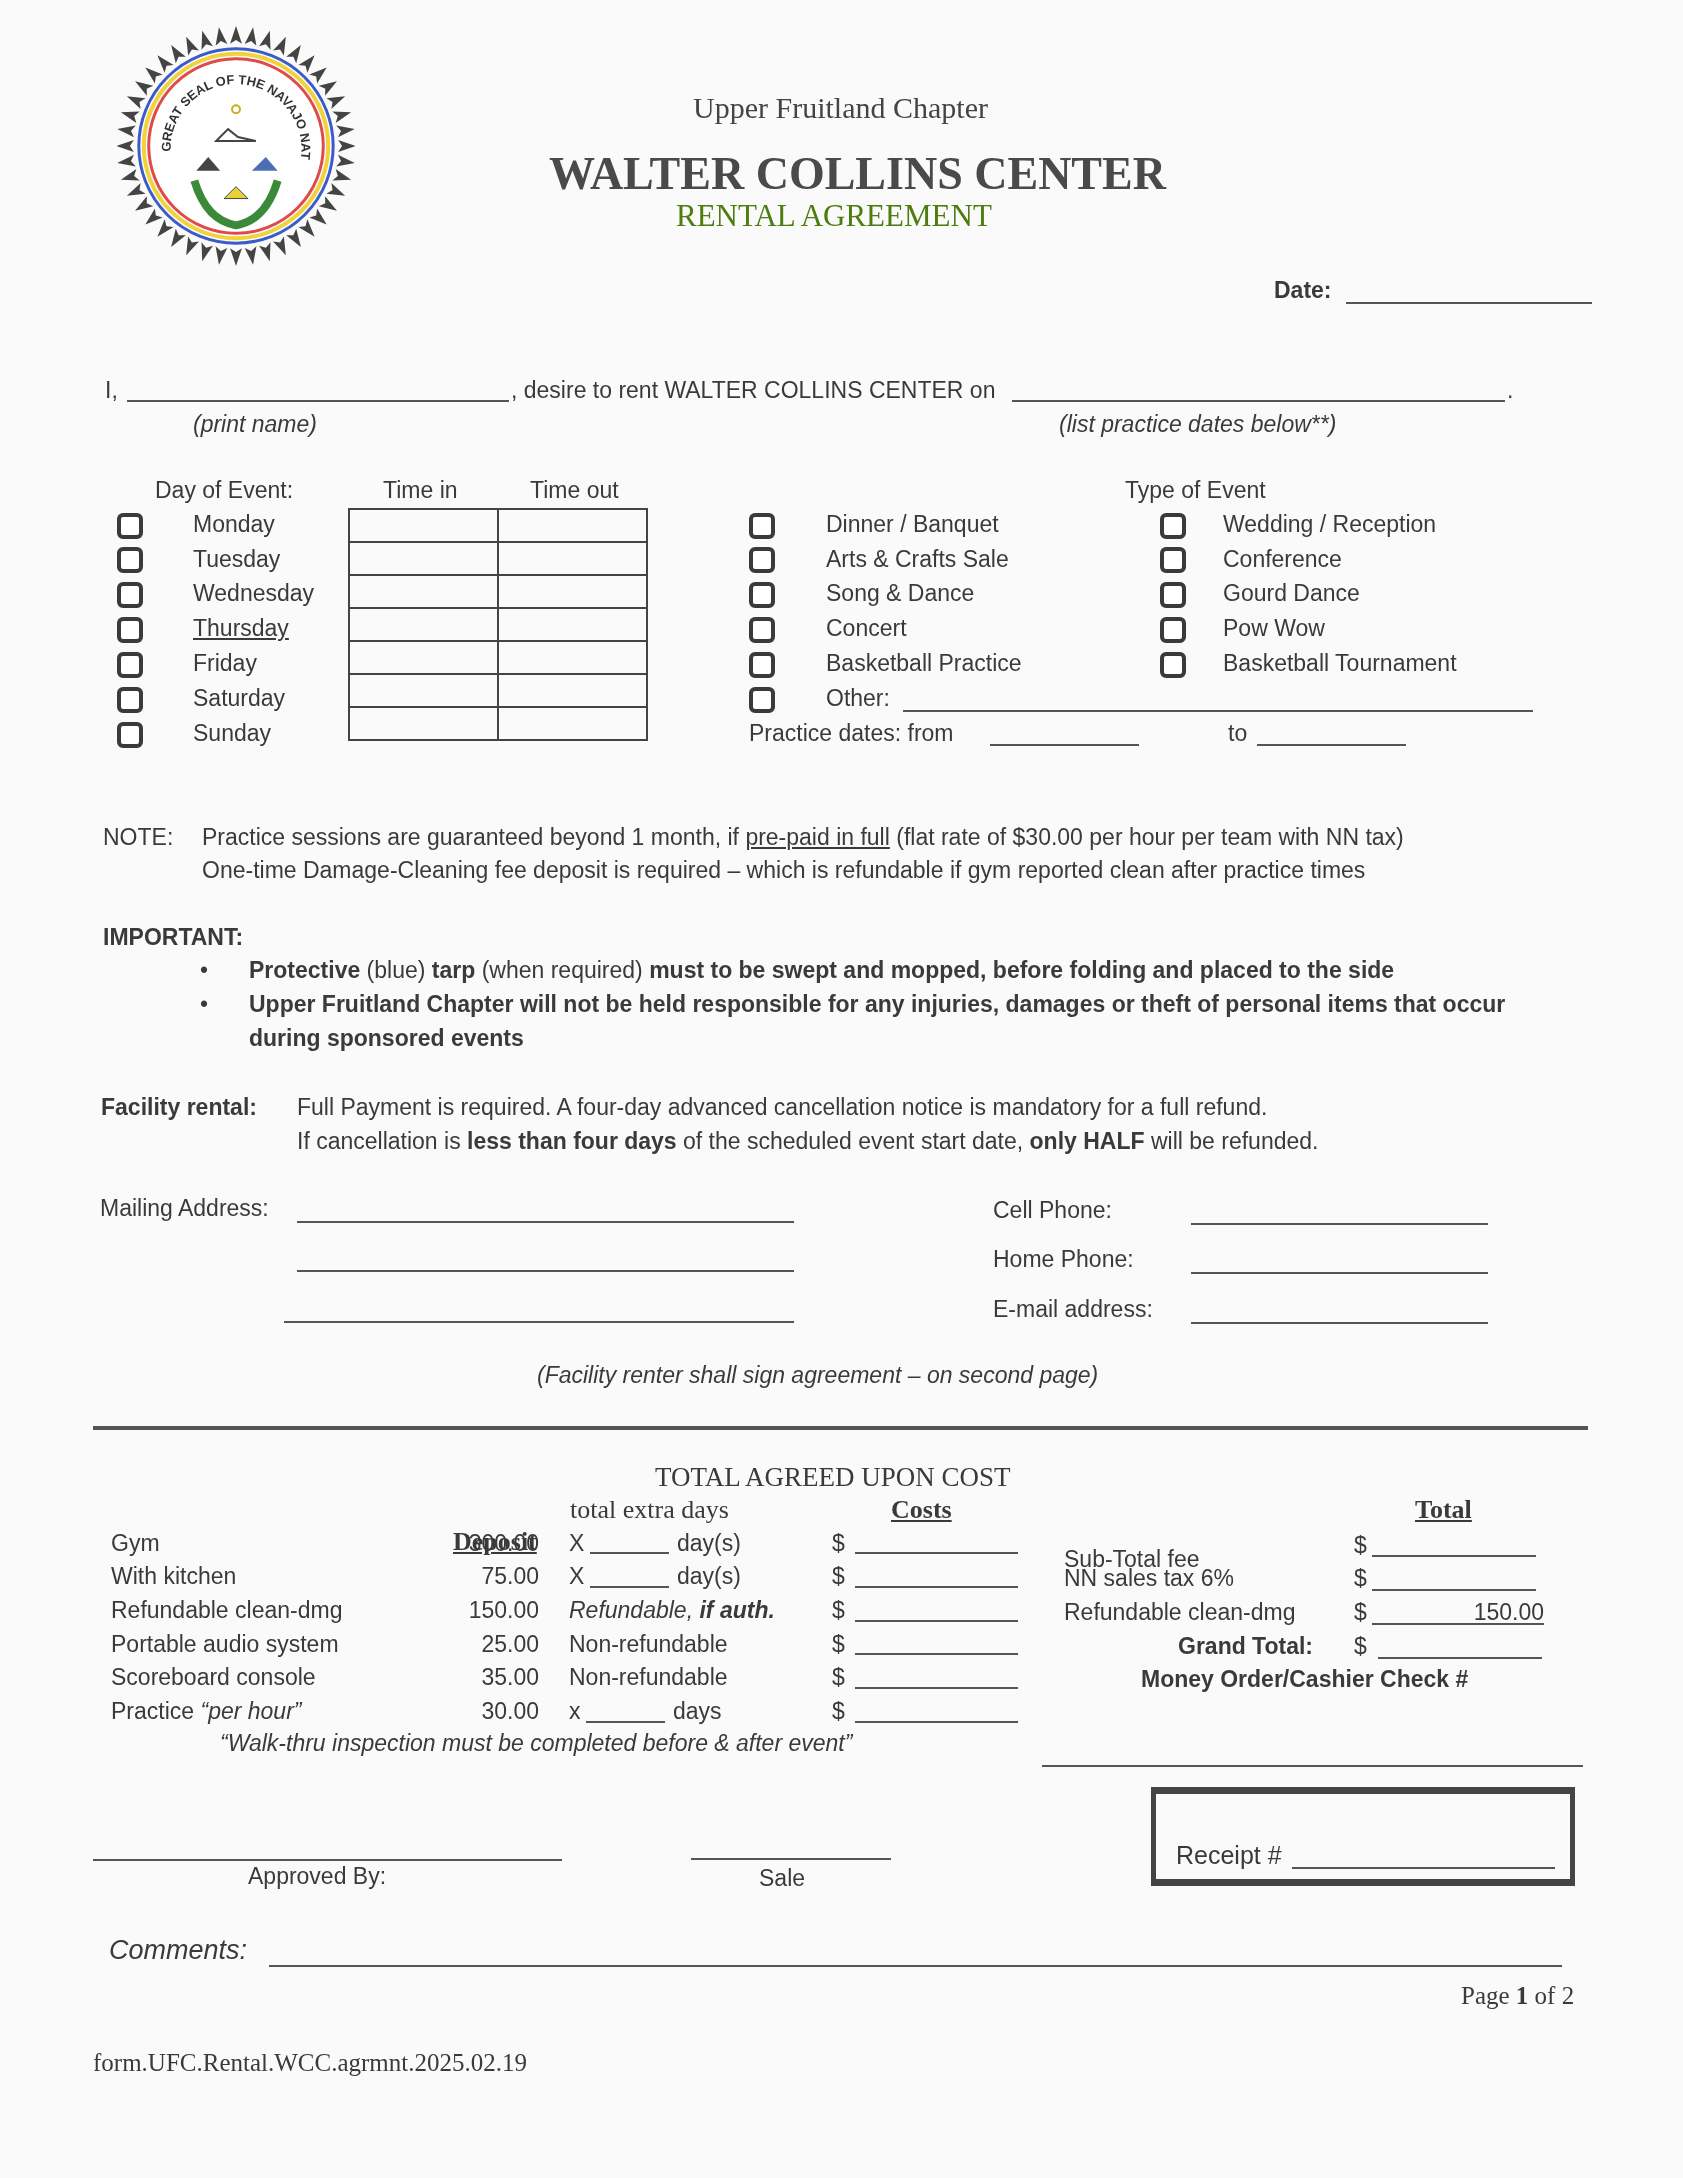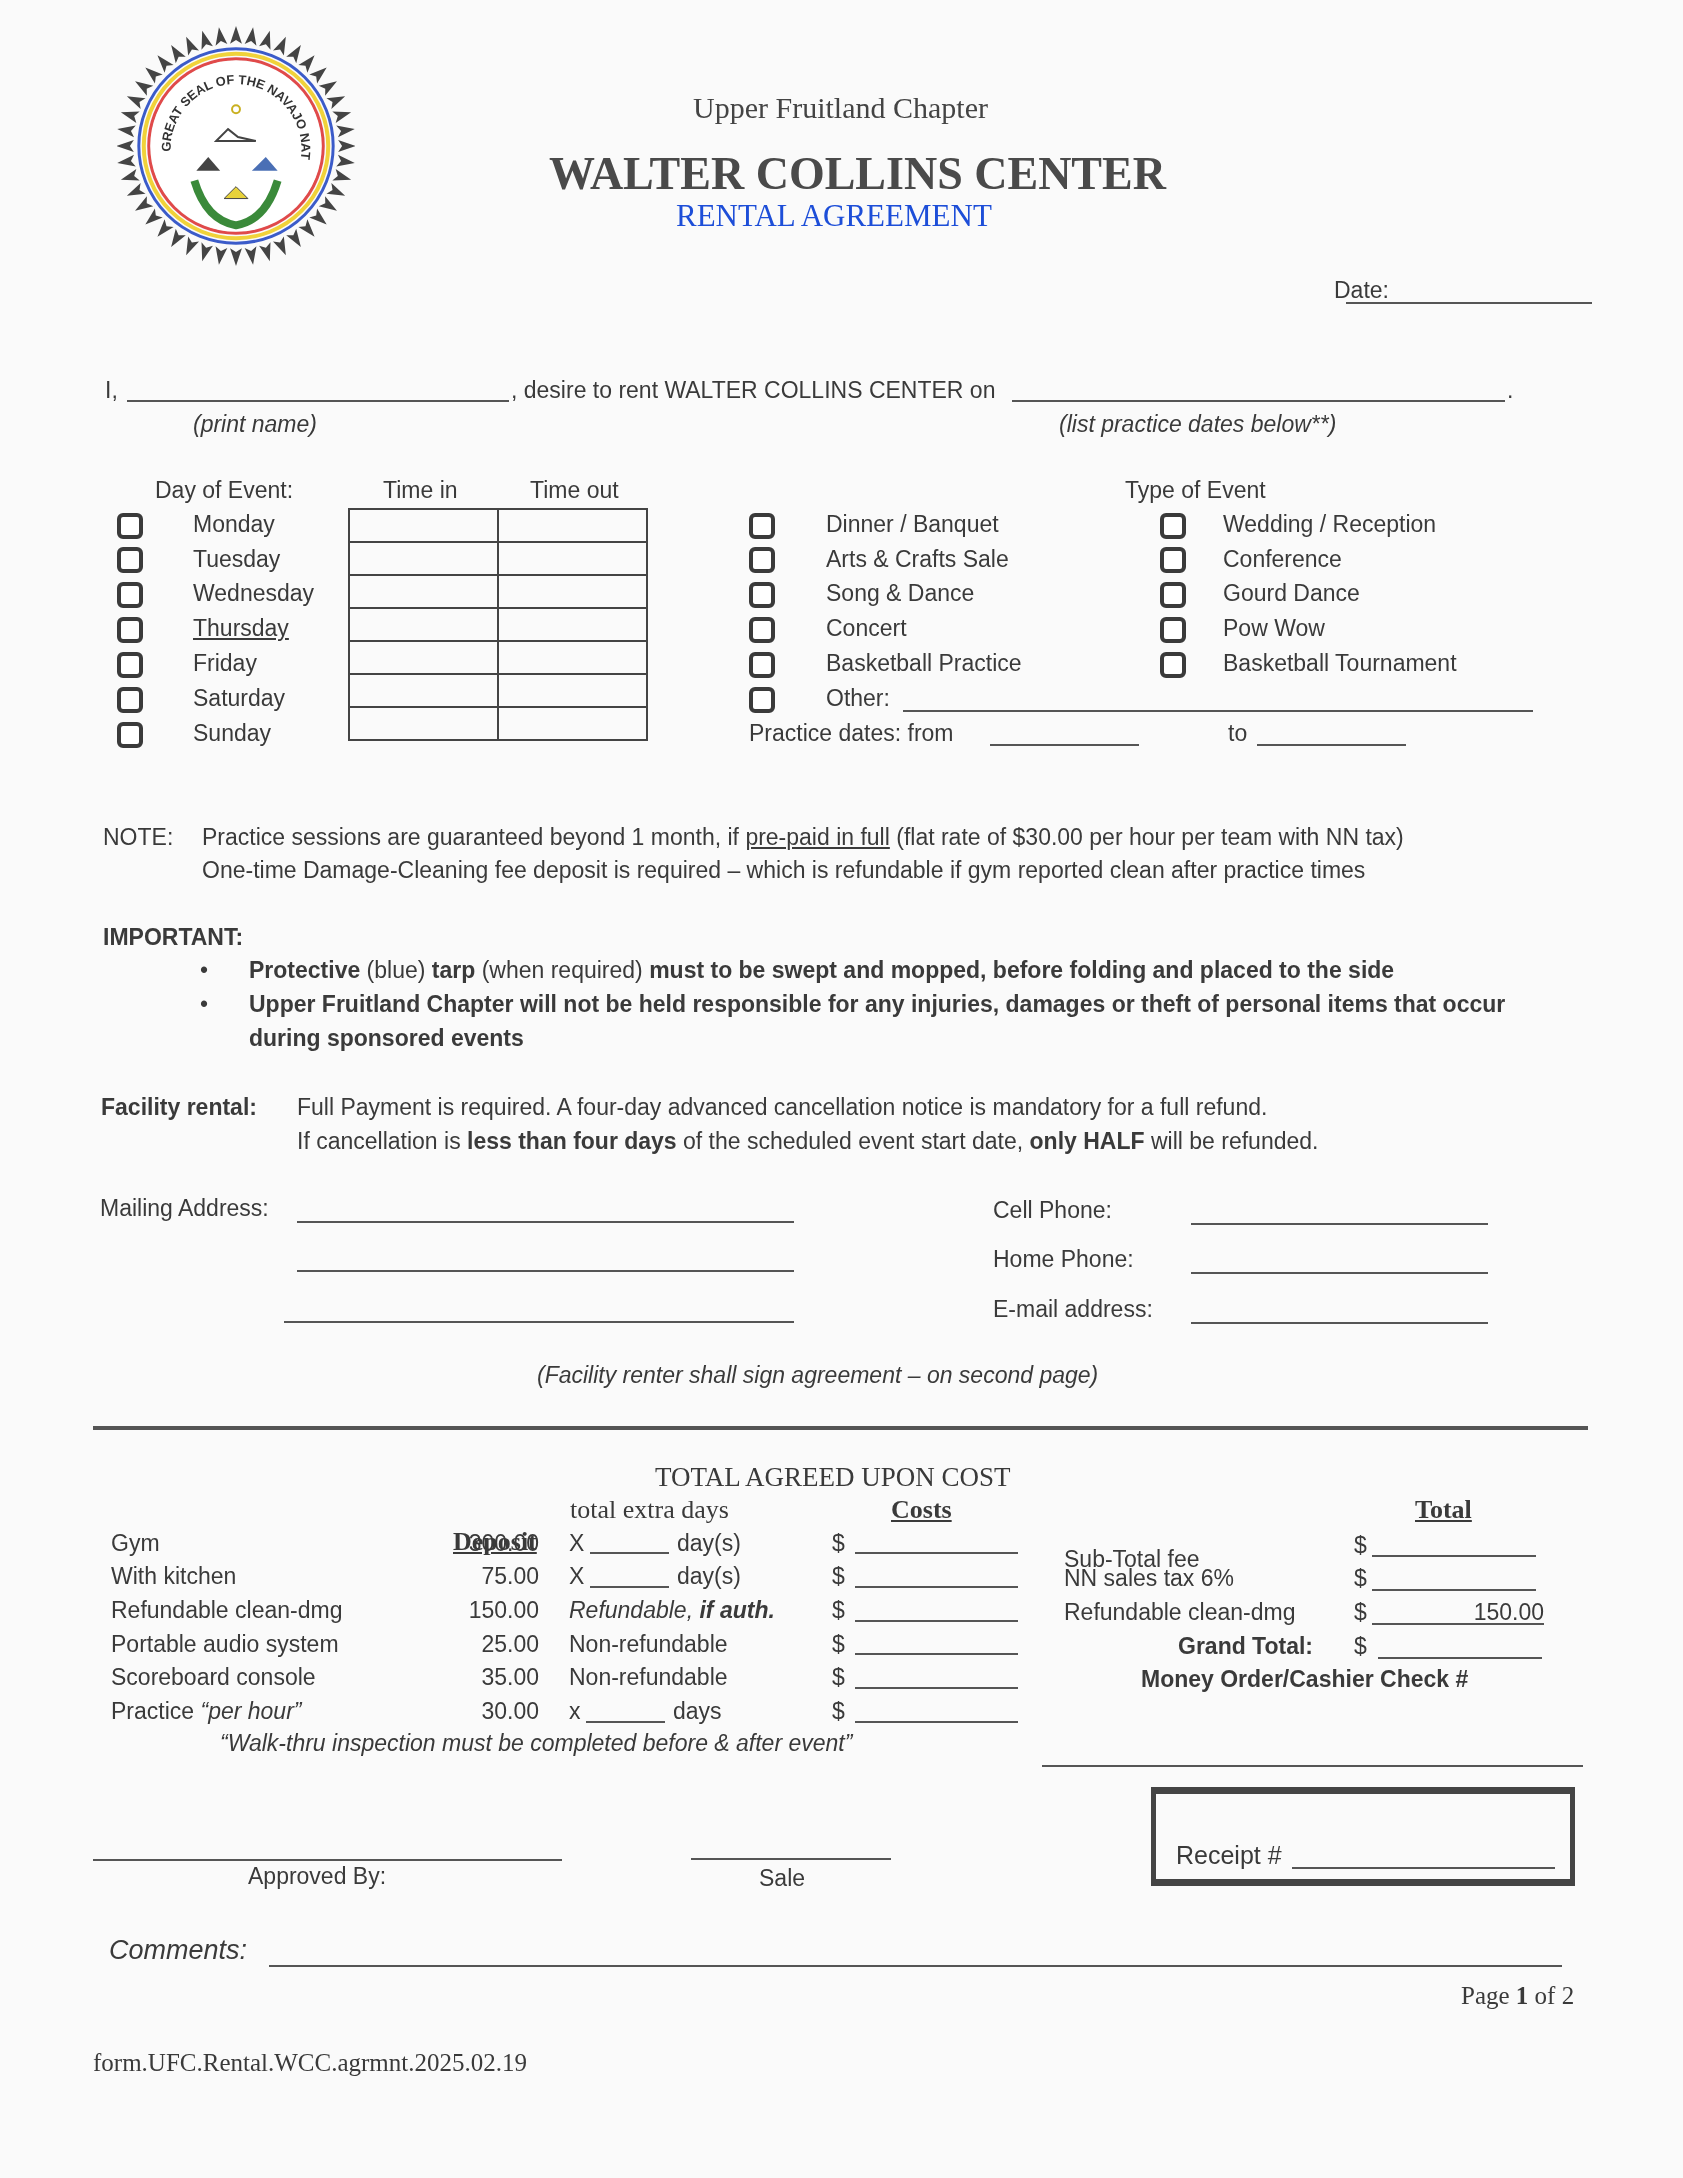--- a/index.html
+++ b/index.html
@@ -87,22 +87,22 @@
   <circle cx="120" cy="88" r="4" fill="none" stroke="#c9b020" stroke-width="2"></circle>
   <polygon points="100,120 112,108 122,116 140,120" fill="none" stroke="#444" stroke-width="2"></polygon>
   <polygon points="80,150 92,136 104,150" fill="#444"></polygon>
   <polygon points="136,150 150,136 162,150" fill="#4a6fb5"></polygon>
   <polygon points="108,178 120,166 132,178" fill="#e8d23a" stroke="#444"></polygon>
   <path d="M78 160 Q 90 200 120 205 Q 150 200 162 160" fill="none" stroke="#3a8a3a" stroke-width="8"></path>
 </svg>
 
 <div class="abs serif" style="left:693px;top:91px;font-size:30px;color:#444;">Upper Fruitland Chapter</div>
 <div class="abs serif bold" style="left:549px;top:147px;font-size:46px;color:#4a4a4a;">WALTER COLLINS CENTER</div>
-<div class="abs serif" style="left:676px;top:198px;font-size:31px;color:#1d4ed8;">RENTAL AGREEMENT</div>
-<div class="abs sans" style="left:1334px;top:277px;">Date:</div>
+<div class="abs serif" style="left:676px;top:198px;font-size:31px;color:#4d7c0f;">RENTAL AGREEMENT</div>
+<div class="abs sans" style="left:1274px;top:277px;font-weight:bold;">Date:</div>
 <div class="line" style="left:1346px;top:302px;width:246px;"></div>
 
 <div class="abs sans" style="left:105px;top:377px;">I,</div>
 <div class="line" style="left:127px;top:400px;width:382px;"></div>
 <div class="abs sans" style="left:511px;top:377px;">, desire to rent WALTER COLLINS CENTER on</div>
 <div class="line" style="left:1012px;top:400px;width:493px;"></div>
 <div class="abs sans" style="left:1507px;top:377px;">.</div>
 <div class="abs sans italic" style="left:193px;top:411px;">(print name)</div>
 <div class="abs sans italic" style="left:1059px;top:411px;">(list practice dates below**)</div>
 

